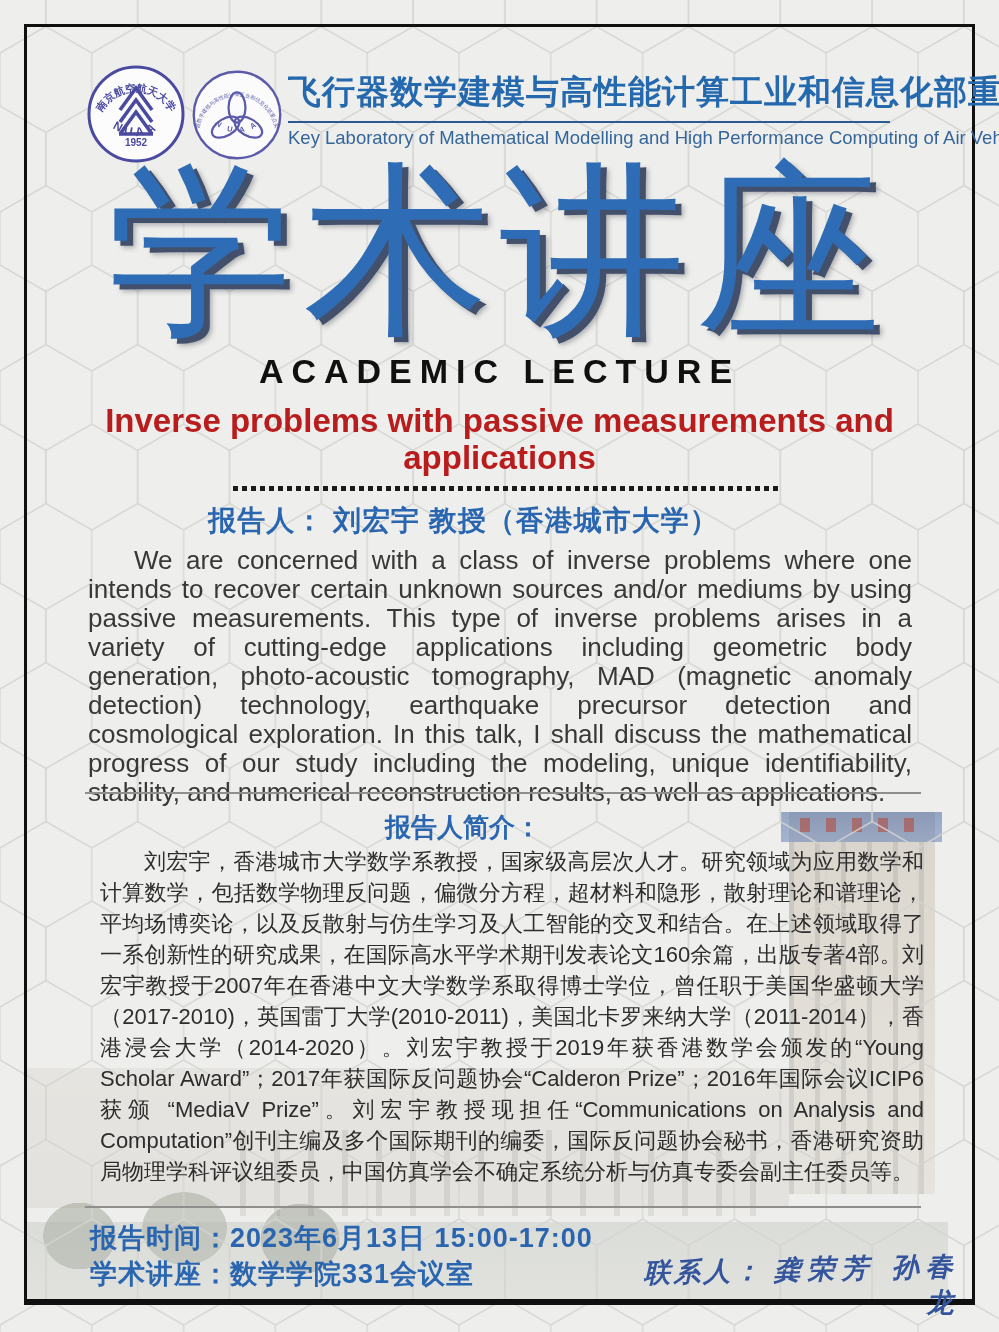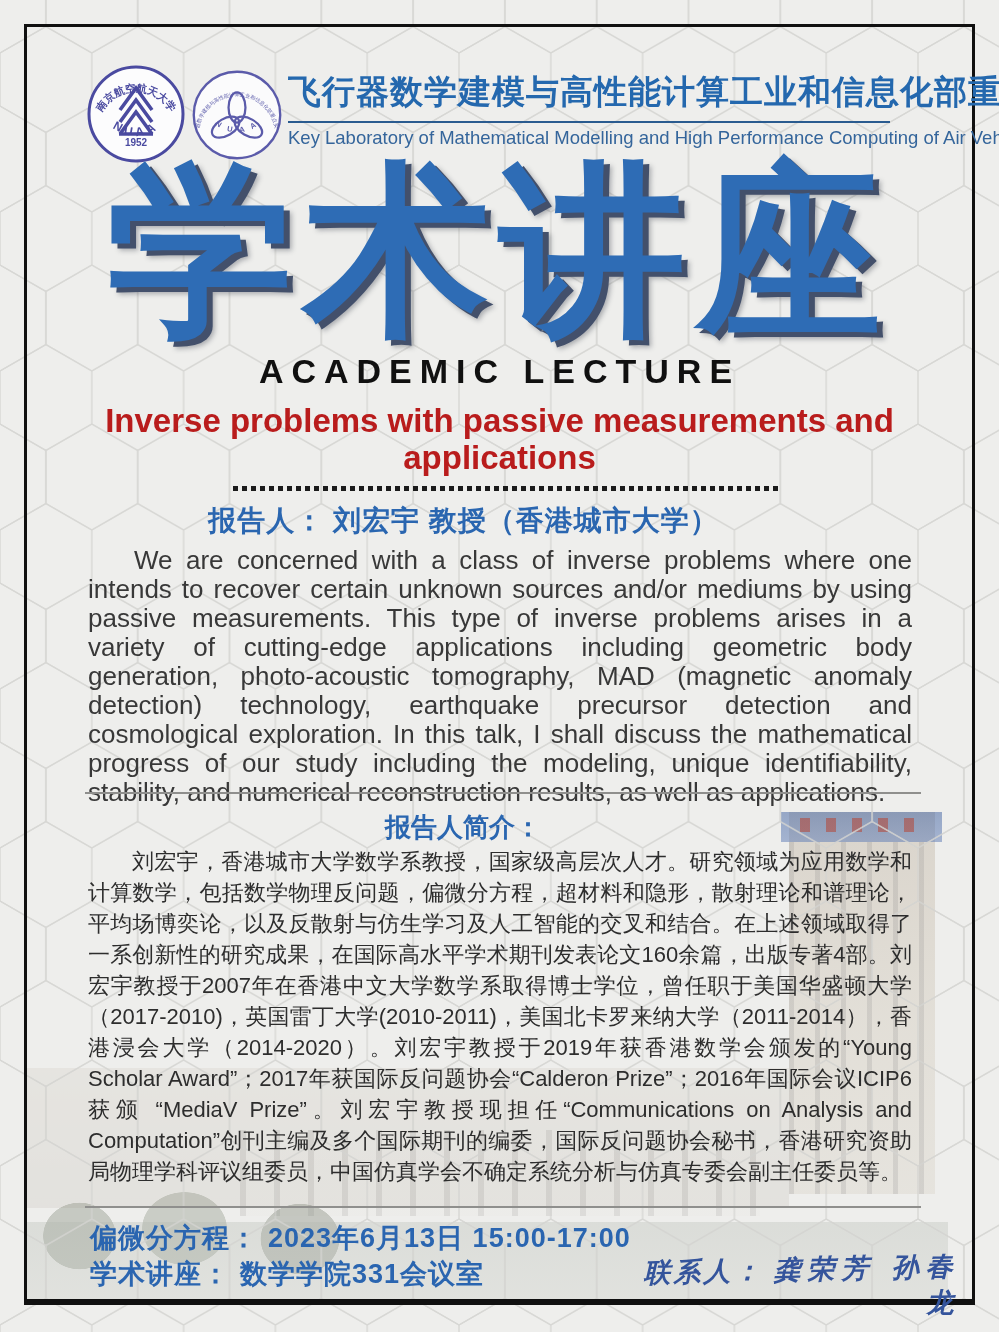--- a/index.html
+++ b/index.html
@@ -36,47 +36,47 @@
 
   
   .logo{position:absolute;}
   .lab-block{position:absolute;left:288px;top:70px;width:602px;text-align:center;}
   .lab-cn{font-size:33px;font-weight:700;color:#2468ae;letter-spacing:1px;white-space:nowrap;}
   .lab-rule{margin:6px auto 4px auto;width:100%;height:2px;background:#2a5b8f;}
   .lab-en{font-size:18.5px;color:#34659b;white-space:nowrap;}
 
   
   .title-cn{position:absolute;left:0;top:158px;width:999px;text-align:center;
-    font-size:186px;line-height:1;font-weight:700;color:#2e6cb5;letter-spacing:10px;
+    font-size:186px;line-height:1;font-weight:400;color:#2e6cb5;letter-spacing:10px;
     text-shadow:6px 5px 0 #43506b,8px 7px 5px rgba(40,45,60,.35);}
   .title-en{position:absolute;left:0;top:352px;width:999px;text-align:center;
     font-size:34px;font-weight:800;letter-spacing:8px;color:#101010;}
 
   
   .talk-title{position:absolute;left:70px;top:402px;width:859px;text-align:center;
     font-size:33px;line-height:37px;font-weight:700;color:#b91c1c;}
   .dotted{position:absolute;left:233px;top:486px;width:546px;height:5px;
     background:repeating-linear-gradient(90deg,#1b1b1b 0 5px,transparent 5px 9px);}
   .speaker{position:absolute;left:0;top:502px;width:927px;text-align:center;
     font-size:28px;font-weight:700;color:#2a66b0;letter-spacing:1px;}
   .abstract{position:absolute;left:88px;top:546px;width:824px;
     font-size:26px;line-height:29px;color:#383838;text-align:justify;text-indent:46px;}
 
   .divider{position:absolute;left:85px;height:2px;width:836px;background:#8f8f8d;}
   .div1{top:792px;} .div2{top:1206px;}
 
   .bio-heading{position:absolute;left:0;top:810px;width:926px;text-align:center;
     font-size:26px;font-weight:700;color:#2a66b0;}
-  .bio-text{position:absolute;left:88px;top:846px;width:824px;
+  .bio-text{position:absolute;left:100px;top:846px;width:824px;
     font-size:22px;line-height:31px;color:#2d2d2d;text-align:justify;text-indent:2em;}
 
   
   .foot-line{position:absolute;left:90px;font-size:27px;font-weight:700;color:#2a65b0;letter-spacing:1px;}
   .foot-time{top:1220px;} .foot-venue{top:1256px;}
-  .foot-line .val{margin-left:10px;}
+  .foot-line .val{}
   .signature{position:absolute;left:615px;top:1252px;width:345px;text-align:right;
     font-family:"DejaVu Serif",serif;font-style:italic;font-weight:700;
     font-size:27px;color:#34549c;letter-spacing:3px;transform:rotate(-1.2deg);}
   .signature .names{margin-left:10px;letter-spacing:7px;}
 </style>
 </head>
 <body>
 
 <div id="poster">
 
@@ -169,21 +169,21 @@
     <div class="abstract">We are concerned with a class of inverse problems where one intends to recover certain unknown sources and/or mediums by using passive measurements. This type of inverse problems arises in a variety of cutting-edge applications including geometric body generation, photo-acoustic tomography, MAD (magnetic anomaly detection) technology, earthquake precursor detection and cosmological exploration. In this talk, I shall discuss the mathematical progress of our study including the modeling, unique identifiability, stability, and numerical reconstruction results, as well as applications.</div>
 
     <div class="divider div1"></div>
 
     <div class="bio-heading">报告人简介：</div>
     <div class="bio-text">刘宏宇，香港城市大学数学系教授，国家级高层次人才。研究领域为应用数学和计算数学，包括数学物理反问题，偏微分方程，超材料和隐形，散射理论和谱理论，平均场博奕论，以及反散射与仿生学习及人工智能的交叉和结合。在上述领域取得了一系创新性的研究成果，在国际高水平学术期刊发表论文160余篇，出版专著4部。刘宏宇教授于2007年在香港中文大学数学系取得博士学位，曾任职于美国华盛顿大学（2017-2010)，英国雷丁大学(2010-2011)，美国北卡罗来纳大学（2011-2014），香港浸会大学（2014-2020）。刘宏宇教授于2019年获香港数学会颁发的“Young Scholar Award”；2017年获国际反问题协会“Calderon Prize”；2016年国际会议ICIP6获颁 “MediaV Prize”。刘宏宇教授现担任“Communications on Analysis and Computation”创刊主编及多个国际期刊的编委，国际反问题协会秘书，香港研究资助局物理学科评议组委员，中国仿真学会不确定系统分析与仿真专委会副主任委员等。</div>
 
     <div class="divider div2"></div>
 
     <div class="foot-line foot-time">
-      <span>偏微分方程：</span><span class="val">2023年6月13日  15:00-17:00</span>
+      <span>报告时间：</span><span class="val">2023年6月13日  15:00-17:00</span>
     </div>
     <div class="foot-line foot-venue">
       <span>学术讲座：</span><span class="val">数学学院331会议室</span>
     </div>
     <div class="signature">
       <span>联系人：</span><span class="names">龚荣芳  孙春龙</span>
     </div>
 
   </div>
 </div>

